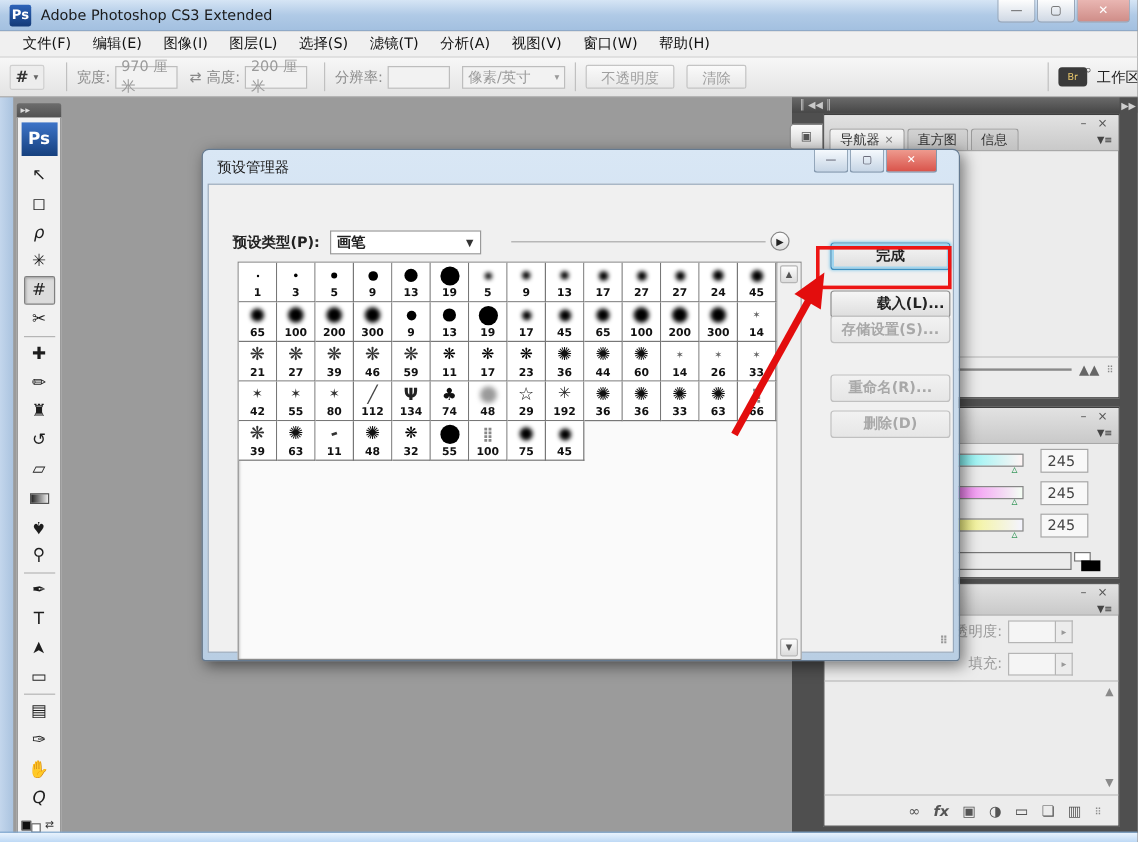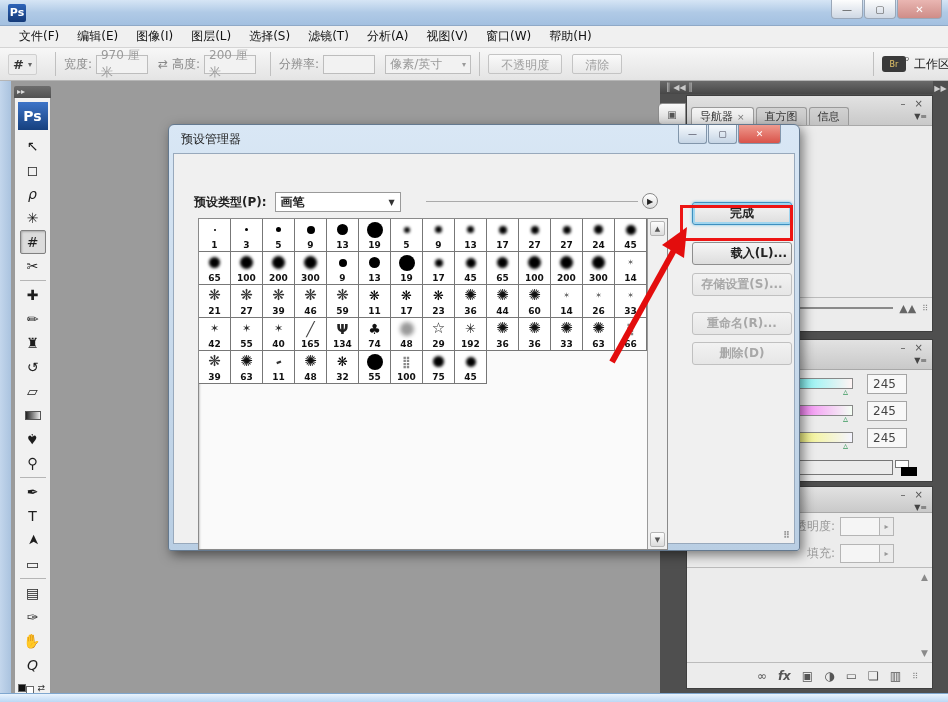--- a/index.html
+++ b/index.html
@@ -166,20 +166,21 @@
 
   .highlight-rect { position:absolute; left:680px; top:205px; width:113px; height:36px;
     border:3px solid #ed1514; z-index:45; }
   .arrow-svg { position:absolute; left:0; top:0; width:948px; height:702px; z-index:50; pointer-events:none; }
 </style>
 </head>
 <body>
 
 <div class="titlebar">
   <div class="ps-badge">Ps</div>
+  <div class="win-title">Adobe Photoshop CS3 Extended</div>
   <div class="win-controls">
     <div class="win-btn">—</div>
     <div class="win-btn">▢</div>
     <div class="win-btn close">✕</div>
   </div>
 </div>
 
 <div class="menubar">
     <div class="menu-item">文件(F)</div>
     <div class="menu-item">编辑(E)</div>
@@ -706,27 +707,27 @@
             <div class="brush-cell">
               <div class="brush-icon-area">
                 <span class="bglyph" style="font-size: 11px; color: rgb(51, 51, 51);">✶</span>
               </div>
               <div class="brush-num">55</div>
             </div>
             <div class="brush-cell">
               <div class="brush-icon-area">
                 <span class="bglyph" style="font-size: 11px; color: rgb(51, 51, 51);">✶</span>
               </div>
-              <div class="brush-num">40</div>
+              <div class="brush-num">80</div>
             </div>
             <div class="brush-cell">
               <div class="brush-icon-area">
                 <span class="bglyph" style="font-size: 14px; color: rgb(68, 68, 68);">╱</span>
               </div>
-              <div class="brush-num">165</div>
+              <div class="brush-num">112</div>
             </div>
             <div class="brush-cell">
               <div class="brush-icon-area">
                 <span class="bglyph" style="font-size: 14px; color: rgb(34, 34, 34);">Ψ</span>
               </div>
               <div class="brush-num">134</div>
             </div>
             <div class="brush-cell">
               <div class="brush-icon-area">
                 <span class="bglyph" style="font-size: 14px; color: rgb(17, 17, 17);">♣</span>
@@ -841,21 +842,21 @@
         </div>
       <div class="brush-scrollbar">
         <div class="sb-btn">▲</div>
         <div class="sb-btn">▼</div>
       </div>
     </div>
 
     <div class="dlg-buttons">
       <div class="dlg-action default" style="top:0px;">完成</div>
       <div class="dlg-action" style="top:40px;padding-left:34px;">载入(L)...</div>
-      <div class="dlg-action disabled" style="top:71px;">存储设置(S)...</div>
+      <div class="dlg-action disabled" style="top:61px;">存储设置(S)...</div>
       <div class="dlg-action disabled" style="top:110px;">重命名(R)...</div>
       <div class="dlg-action disabled" style="top:140px;">删除(D)</div>
     </div>
     <div class="dlg-grip">⠿</div>
   </div>
 </div>
 
 <div class="highlight-rect"></div>
 <svg class="arrow-svg" viewBox="0 0 948 702">
   <line x1="612" y1="362" x2="678" y2="243" stroke="#e30d0d" stroke-width="6"></line>

